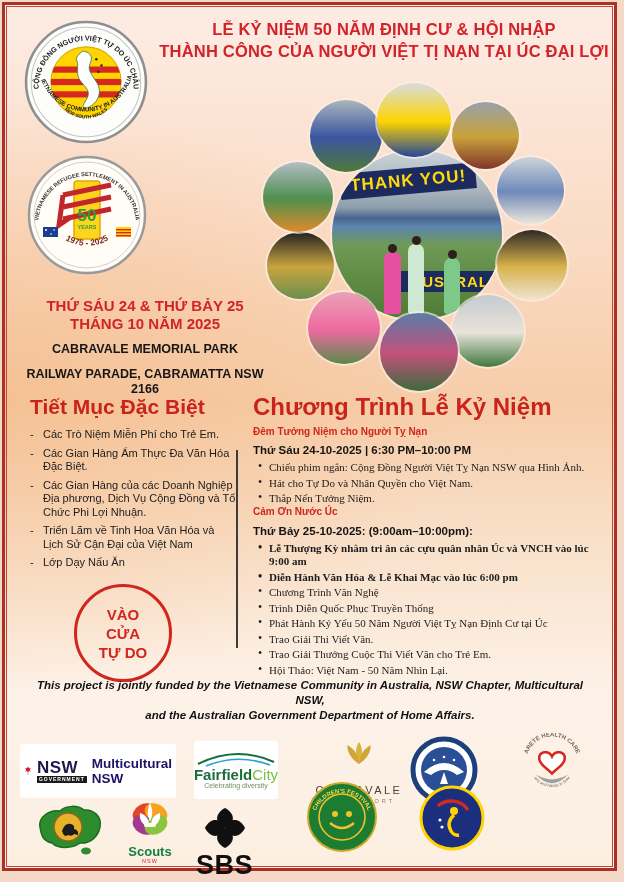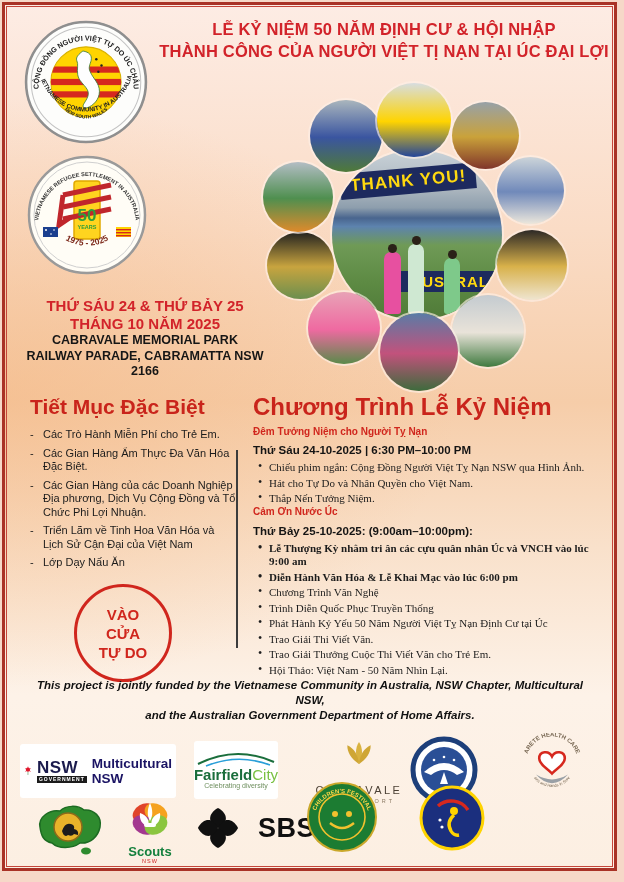--- a/index.html
+++ b/index.html
@@ -9,21 +9,21 @@
     radial-gradient(120% 55% at 0% 45%, rgba(244,185,134,.60), rgba(244,185,134,0) 62%),
     linear-gradient(180deg,#fdece4 0%,#fadcc6 26%,#f6cda9 46%,#f9e1cb 63%,#fdf2e8 80%,#fcefe2 100%);}
   .frame::after{content:"";position:absolute;inset:1px;border:1px solid #c4453a;pointer-events:none;}
   .abs{position:absolute;}
   
   .title{left:158px;top:18px;width:452px;text-align:center;color:#d2232a;font-weight:bold;font-size:16.5px;line-height:22px;letter-spacing:.2px;}
   .seal{border-radius:50%;overflow:hidden;}
   
   .datebox{left:22px;top:297px;width:246px;text-align:center;}
   .datebox .red{color:#d2232a;font-weight:bold;font-size:15px;line-height:17.5px;}
-  .datebox .blk{color:#161616;font-weight:bold;font-size:12.5px;line-height:15px;margin-top:1px;}
+  .datebox .blk{color:#161616;font-weight:bold;font-size:12.5px;line-height:15px;margin-top:10px;}
   
   .photo{position:absolute;border-radius:50%;overflow:hidden;box-shadow:0 0 0 2px rgba(253,240,230,.65);}
   .center-photo{left:332px;top:150px;width:170px;height:170px;background:
      linear-gradient(180deg,#c9d2d8 0%,#a9b4bd 24%,#8d9ead 34%,#49658e 40%,#5d83ae 45%,#6f9a56 56%,#5d8a43 78%,#4f7a38 100%);}
   .sign{position:absolute;background:#1d2a5e;color:#ffd90f;font-weight:bold;text-align:center;white-space:nowrap;}
   .sign-top{left:8px;top:18px;padding:3px 10px;font-size:17px;transform:rotate(-5deg);letter-spacing:1px;}
   .sign-bottom{right:-14px;bottom:28px;padding:2px 10px;font-size:15px;letter-spacing:1px;}
   .aodai{position:absolute;bottom:6px;border-radius:7px 7px 3px 3px;}
   .aodai::before{content:"";position:absolute;left:50%;top:-8px;width:9px;height:9px;margin-left:-4.5px;border-radius:50%;background:#2b2118;}
   
@@ -157,21 +157,21 @@
 
   <div class="abs datebox">
     <div class="red">THỨ SÁU 24 &amp; THỨ BẢY 25</div>
     <div class="red">THÁNG 10 NĂM 2025</div>
     <div class="blk">CABRAVALE MEMORIAL PARK</div>
     <div class="blk">RAILWAY PARADE, CABRAMATTA NSW 2166</div>
   </div>
 
   <div class="abs h-red left-head">Tiết Mục Đặc Biệt</div>
   <div class="abs left-list">
-    <div class="li">Các Trò Hành Miễn Phí cho Trẻ Em.</div>
+    <div class="li">Các Trò Niệm Miễn Phí cho Trẻ Em.</div>
     <div class="li">Các Gian Hàng Ẩm Thực Đa Văn Hóa Đặc Biệt.</div>
     <div class="li">Các Gian Hàng của các Doanh Nghiệp Địa phương, Dịch Vụ Cộng Đồng và Tổ Chức Phi Lợi Nhuận.</div>
     <div class="li">Triển Lãm về Tinh Hoa Văn Hóa và Lịch Sử Cận Đại của Việt Nam</div>
     <div class="li">Lớp Dạy Nấu Ăn</div>
   </div>
   <div class="abs free-circle">
     <div>VÀO</div>
     <div>CỬA</div>
     <div>TỰ DO</div>
   </div>
@@ -289,21 +289,21 @@
       <ellipse cx="34" cy="28" rx="12" ry="9" fill="#8bc53f" transform="rotate(-30 34 28)"></ellipse>
       <path d="M28,6 c3,7 3,13 0,18 c-3,-5 -3,-11 0,-18 z" fill="#fff"></path>
       <path d="M18,16 c7,2 10,8 8,13 c-6,-1 -9,-7 -8,-13 z" fill="#fff"></path>
       <path d="M38,16 c-7,2 -10,8 -8,13 c6,-1 9,-7 8,-13 z" fill="#fff"></path>
       <rect x="22" y="26" width="12" height="4" rx="2" fill="#fff"></rect>
     </svg>
     <div class="scouts-label">Scouts</div>
     <div class="scouts-nsw">NSW</div>
   </div>
 
-  <div class="abs" style="left:196px;top:806px;display:flex;align-items:center;gap:18px;">
+  <div class="abs" style="left:196px;top:806px;display:flex;align-items:center;gap:0;flex-direction:column;">
     <svg width="44" height="44" viewBox="0 0 46 46">
       <g fill="#101010">
         <path d="M23,2 C34,8 34,18 23,23 C12,18 12,8 23,2 Z"></path>
         <path d="M23,2 C34,8 34,18 23,23 C12,18 12,8 23,2 Z" transform="rotate(90 23 23)"></path>
         <path d="M23,2 C34,8 34,18 23,23 C12,18 12,8 23,2 Z" transform="rotate(180 23 23)"></path>
         <path d="M23,2 C34,8 34,18 23,23 C12,18 12,8 23,2 Z" transform="rotate(270 23 23)"></path>
       </g>
     </svg>
     <span class="sbs-word">SBS</span>
   </div>

